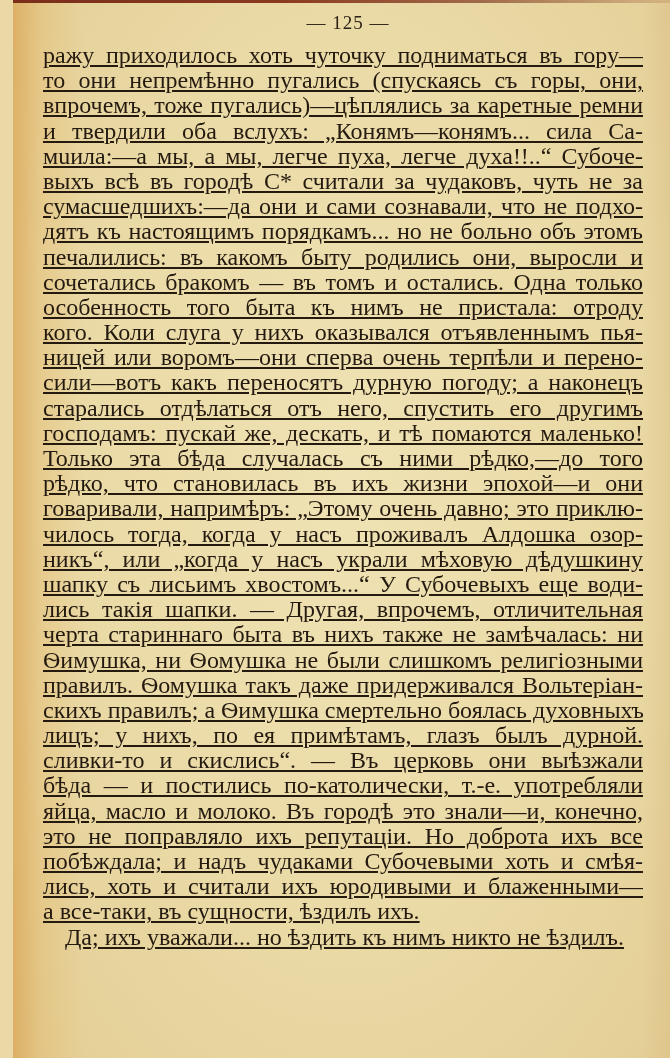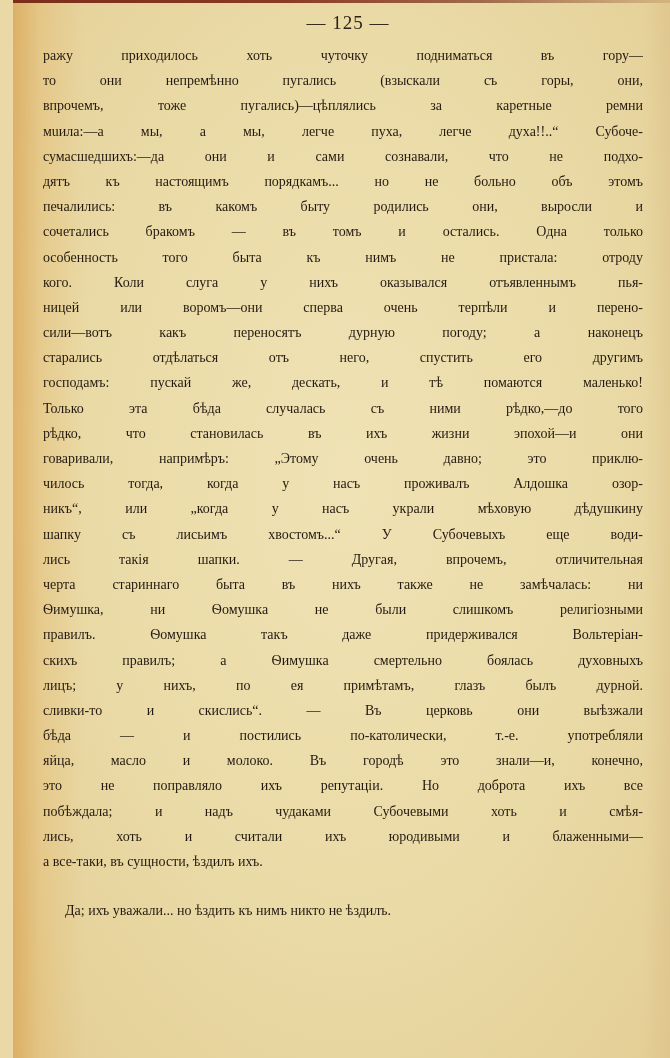--- a/index.html
+++ b/index.html
@@ -40,53 +40,55 @@
     font-size: 19px;
     color: #2a1f14;
     letter-spacing: 1px;
   }
   .text-block {
     position: absolute;
     left: 30px;
     top: 43px;
     width: 600px;
     font-family: "Liberation Serif", "DejaVu Serif", serif;
-    font-size: 14px;
+    font-size: 24px;
     color: #241a10;
     line-height: 25.2px;
+    text-decoration: underline;
   }
   .line {
     display: block;
     height: 25.2px;
     white-space: nowrap;
     text-align: justify;
     text-align-last: justify;
     overflow: hidden;
   }
   .line.last {
     text-align-last: left;
   }
   .line.indent {
     padding-left: 22px;
-    margin-top: 24px;
   }
 </style>
 </head>
 <body>
 
 <div class="page">
   <div class="top-band"></div>
 
   <div class="page-number">— 125 —</div>
 
   <div class="text-block">
     <span class="line">ражу приходилось хоть чуточку подниматься въ гору—</span>
-    <span class="line">то они непремѣнно пугались (взыскали съ горы, они,</span>
+    <span class="line">то они непремѣнно пугались (спускаясь съ горы, они,</span>
     <span class="line">впрочемъ, тоже пугались)—цѣплялись за каретные ремни</span>
+    <span class="line">и твердили оба вслухъ: „Конямъ—конямъ... сила Са-</span>
     <span class="line">мuила:—а мы, а мы, легче пуха, легче духа!!..“ Субоче-</span>
+    <span class="line">выхъ всѣ въ городѣ С* считали за чудаковъ, чуть не за</span>
     <span class="line">сумасшедшихъ:—да они и сами сознавали, что не подхо-</span>
     <span class="line">дятъ къ настоящимъ порядкамъ... но не больно объ этомъ</span>
     <span class="line">печалились: въ какомъ быту родились они, выросли и</span>
     <span class="line">сочетались бракомъ — въ томъ и остались. Одна только</span>
     <span class="line">особенность того быта къ нимъ не пристала: отроду</span>
     <span class="line">кого. Коли слуга у нихъ оказывался отъявленнымъ пья-</span>
     <span class="line">ницей или воромъ—они сперва очень терпѣли и перено-</span>
     <span class="line">сили—вотъ какъ переносятъ дурную погоду; а наконецъ</span>
     <span class="line">старались отдѣлаться отъ него, спустить его другимъ</span>
     <span class="line">господамъ: пускай же, дескать, и тѣ помаются маленько!</span>

